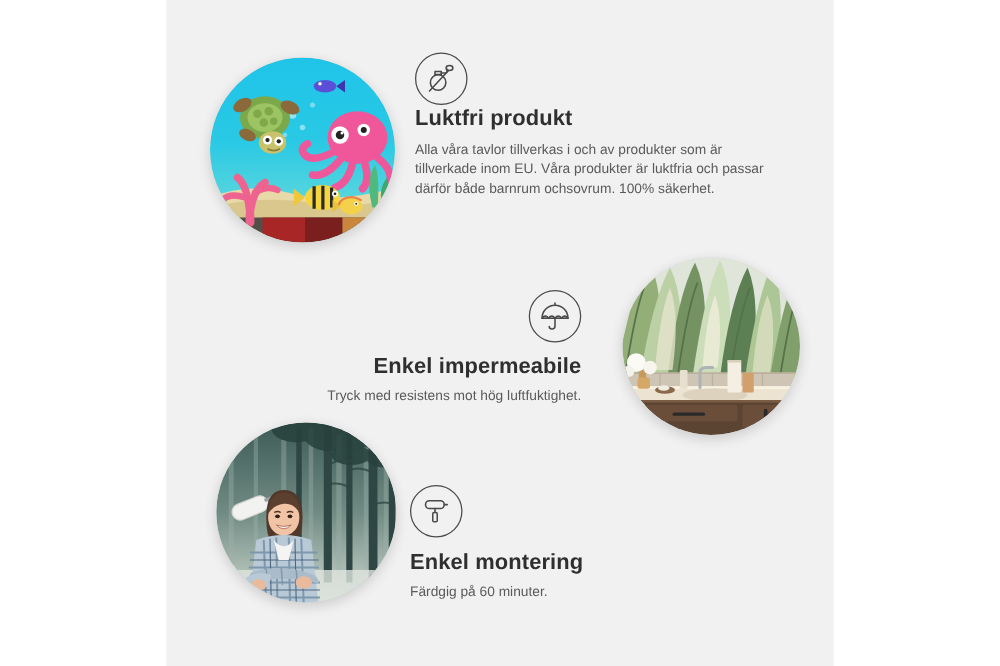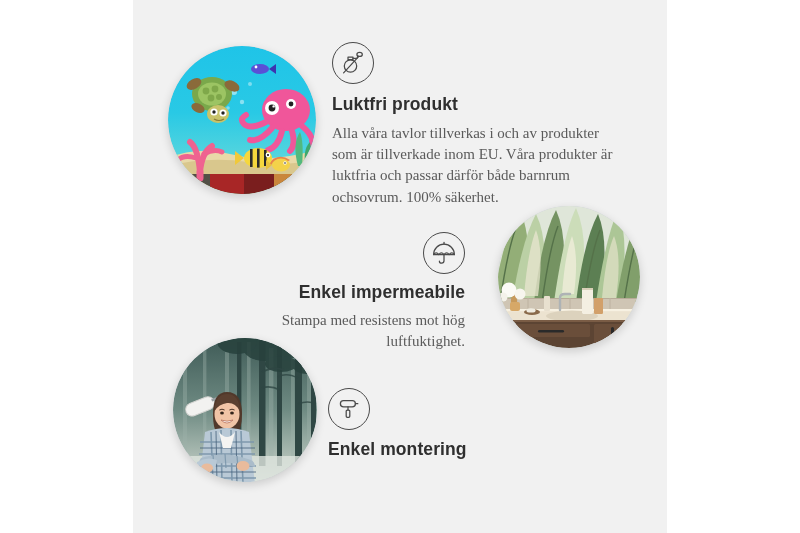--- a/index.html
+++ b/index.html
@@ -51,41 +51,40 @@
     font-size: 17.5px;
     font-weight: bold;
     color: #2f2f2f;
     letter-spacing: 0.1px;
     line-height: 1.25;
     margin: 0;
     padding: 0;
   }
 
   .f-desc {
-    font-size: 15px;
+    font-size: 11px;
     color: #5a5a5a;
     line-height: 1.42;
     margin: 0;
     padding: 0;
-    font-family: Liberation Serif, serif;
   }
 
   
   .circle-img {
     position: absolute;
     border-radius: 50%;
     overflow: hidden;
     box-shadow: 0 3px 10px rgba(0,0,0,0.16);
     background: #cfd5d8;
   }
   .circle-img svg { display: block; }
 
   
   #block1 { left: 332px; top: 42px; width: 300px; }
-  #block1 .f-title { margin-top: 10px; }
+  #block1 .f-title { }
   #block1 .f-desc  { margin-top: 7px; width: 285px; }
 
   #img1 { left: 168px; top: 46px; width: 148px; height: 148px; }
 
   
   #block2 { left: 210px; top: 232px; width: 255px; text-align: right; }
   #block2 .icon-row { display: flex; justify-content: flex-end; }
   #block2 .f-title { margin-top: 8px; }
   #block2 .f-desc  { margin-top: 6px; }
 
@@ -292,21 +291,21 @@
       <div class="icon-wrap">
         <svg width="26" height="26" viewBox="0 0 26 26" fill="none" stroke="#4a4a4a" stroke-width="1.25" stroke-linecap="round" stroke-linejoin="round">
           <path d="M2.6 14.6 a10.4 10.4 0 0 1 20.8 0 z"></path>
           <path d="M2.6 14.6 q2.6 -3.4 5.2 0 q2.6 -3.4 5.2 0 q2.6 -3.4 5.2 0 q2.6 -3.4 5.2 0"></path>
           <path d="M13 14.6 v6.2 q0 2.4 -2.4 2.4 q-2.2 0 -2.2 -2"></path>
           <path d="M13 4.2 v-1.8"></path>
         </svg>
       </div>
     </div>
     <p class="f-title">Enkel impermeabile</p>
-    <p class="f-desc">Stampa med resistens mot hög luftfuktighet.</p>
+    <p class="f-desc">Tryck med resistens mot hög luftfuktighet.</p>
   </div>
 
   <div class="circle-img" id="img3">
     <svg width="144" height="144" viewBox="0 0 144 144">
       <defs>
         <linearGradient id="forestGrad" x1="0" y1="0" x2="0" y2="1">
           <stop offset="0%" stop-color="#3f5b57"></stop>
           <stop offset="50%" stop-color="#6f8b83"></stop>
           <stop offset="100%" stop-color="#cfd8cf"></stop>
         </linearGradient>
@@ -417,15 +416,16 @@
       <div class="icon-wrap">
         <svg width="26" height="26" viewBox="0 0 26 26" fill="none" stroke="#4a4a4a" stroke-width="1.25" stroke-linecap="round" stroke-linejoin="round">
           <rect x="4.4" y="4.6" width="15" height="6.2" rx="3.1"></rect>
           <path d="M19.4 7.7 h2.4"></path>
           <path d="M12 10.8 v3.2"></path>
           <rect x="10.2" y="14" width="3.6" height="7.4" rx="1.1"></rect>
         </svg>
       </div>
     </div>
     <p class="f-title">Enkel montering</p>
+    <p class="f-desc">Färdgig på 60 minuter.</p>
   </div>
 
 </div>
 
 </body></html>

